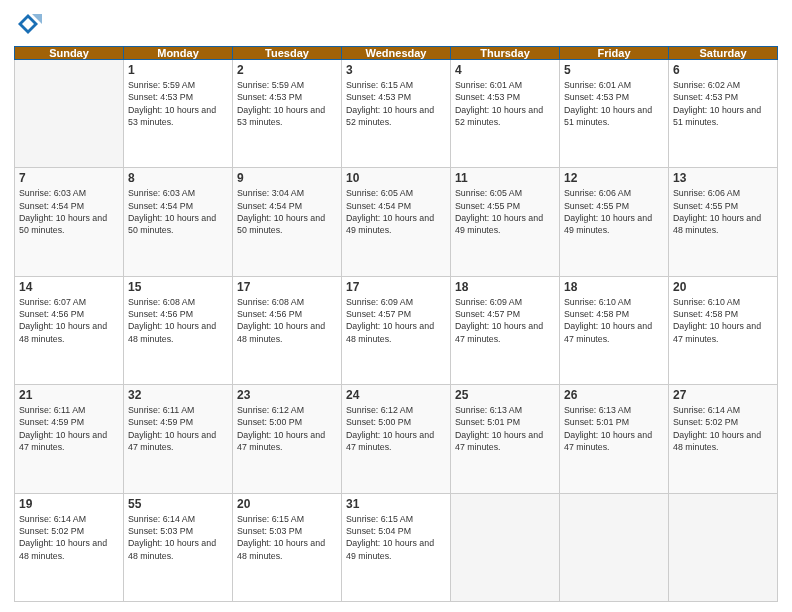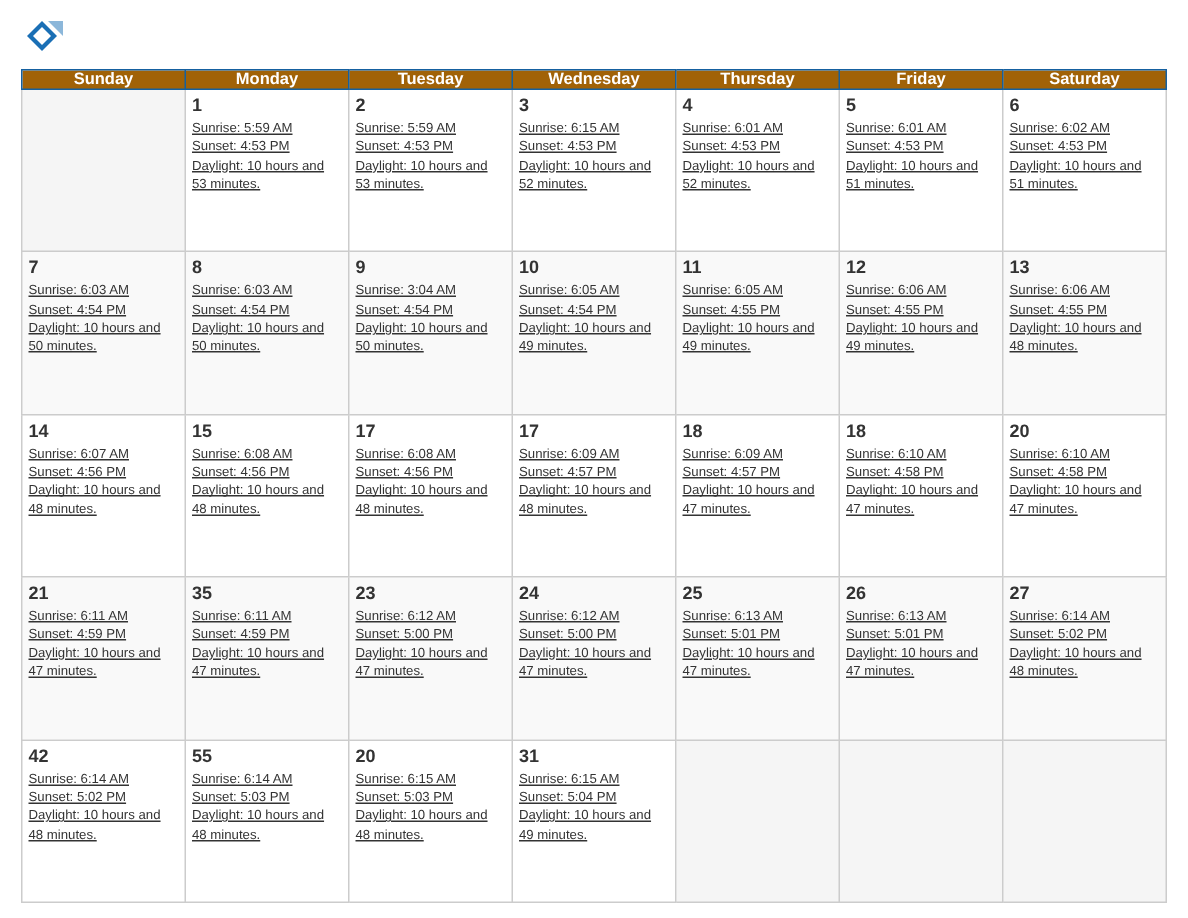--- a/index.html
+++ b/index.html
@@ -83,21 +83,20 @@
       font-size: 12px;
       font-weight: bold;
       color: #333;
       display: block;
       margin-bottom: 2px;
     }
     .cell-info {
       font-size: 8.8px;
       line-height: 1.4;
       color: #333;
-      text-decoration: underline;
     }
     .row-bg-light {
       background: #f9f9f9;
     }
     .row-bg-white {
       background: #ffffff;
     }
     .empty {
       background: #f5f5f5;
     }
@@ -307,21 +306,21 @@
         <tr>
           <td class="row-bg-light">
         <span class="cell-day">21</span>
         <div class="cell-info">
           <div>Sunrise: 6:11 AM</div>
           <div>Sunset: 4:59 PM</div>
           <div>Daylight: 10 hours and 47 minutes.</div>
         </div>
       </td>
           <td class="row-bg-light">
-        <span class="cell-day">35</span>
+        <span class="cell-day">32</span>
         <div class="cell-info">
           <div>Sunrise: 6:11 AM</div>
           <div>Sunset: 4:59 PM</div>
           <div>Daylight: 10 hours and 47 minutes.</div>
         </div>
       </td>
           <td class="row-bg-light">
         <span class="cell-day">23</span>
         <div class="cell-info">
           <div>Sunrise: 6:12 AM</div>
@@ -357,21 +356,21 @@
         <span class="cell-day">27</span>
         <div class="cell-info">
           <div>Sunrise: 6:14 AM</div>
           <div>Sunset: 5:02 PM</div>
           <div>Daylight: 10 hours and 48 minutes.</div>
         </div>
       </td>
         </tr>
         <tr>
           <td class="row-bg-white">
-        <span class="cell-day">42</span>
+        <span class="cell-day">19</span>
         <div class="cell-info">
           <div>Sunrise: 6:14 AM</div>
           <div>Sunset: 5:02 PM</div>
           <div>Daylight: 10 hours and 48 minutes.</div>
         </div>
       </td>
           <td class="row-bg-white">
         <span class="cell-day">55</span>
         <div class="cell-info">
           <div>Sunrise: 6:14 AM</div>

